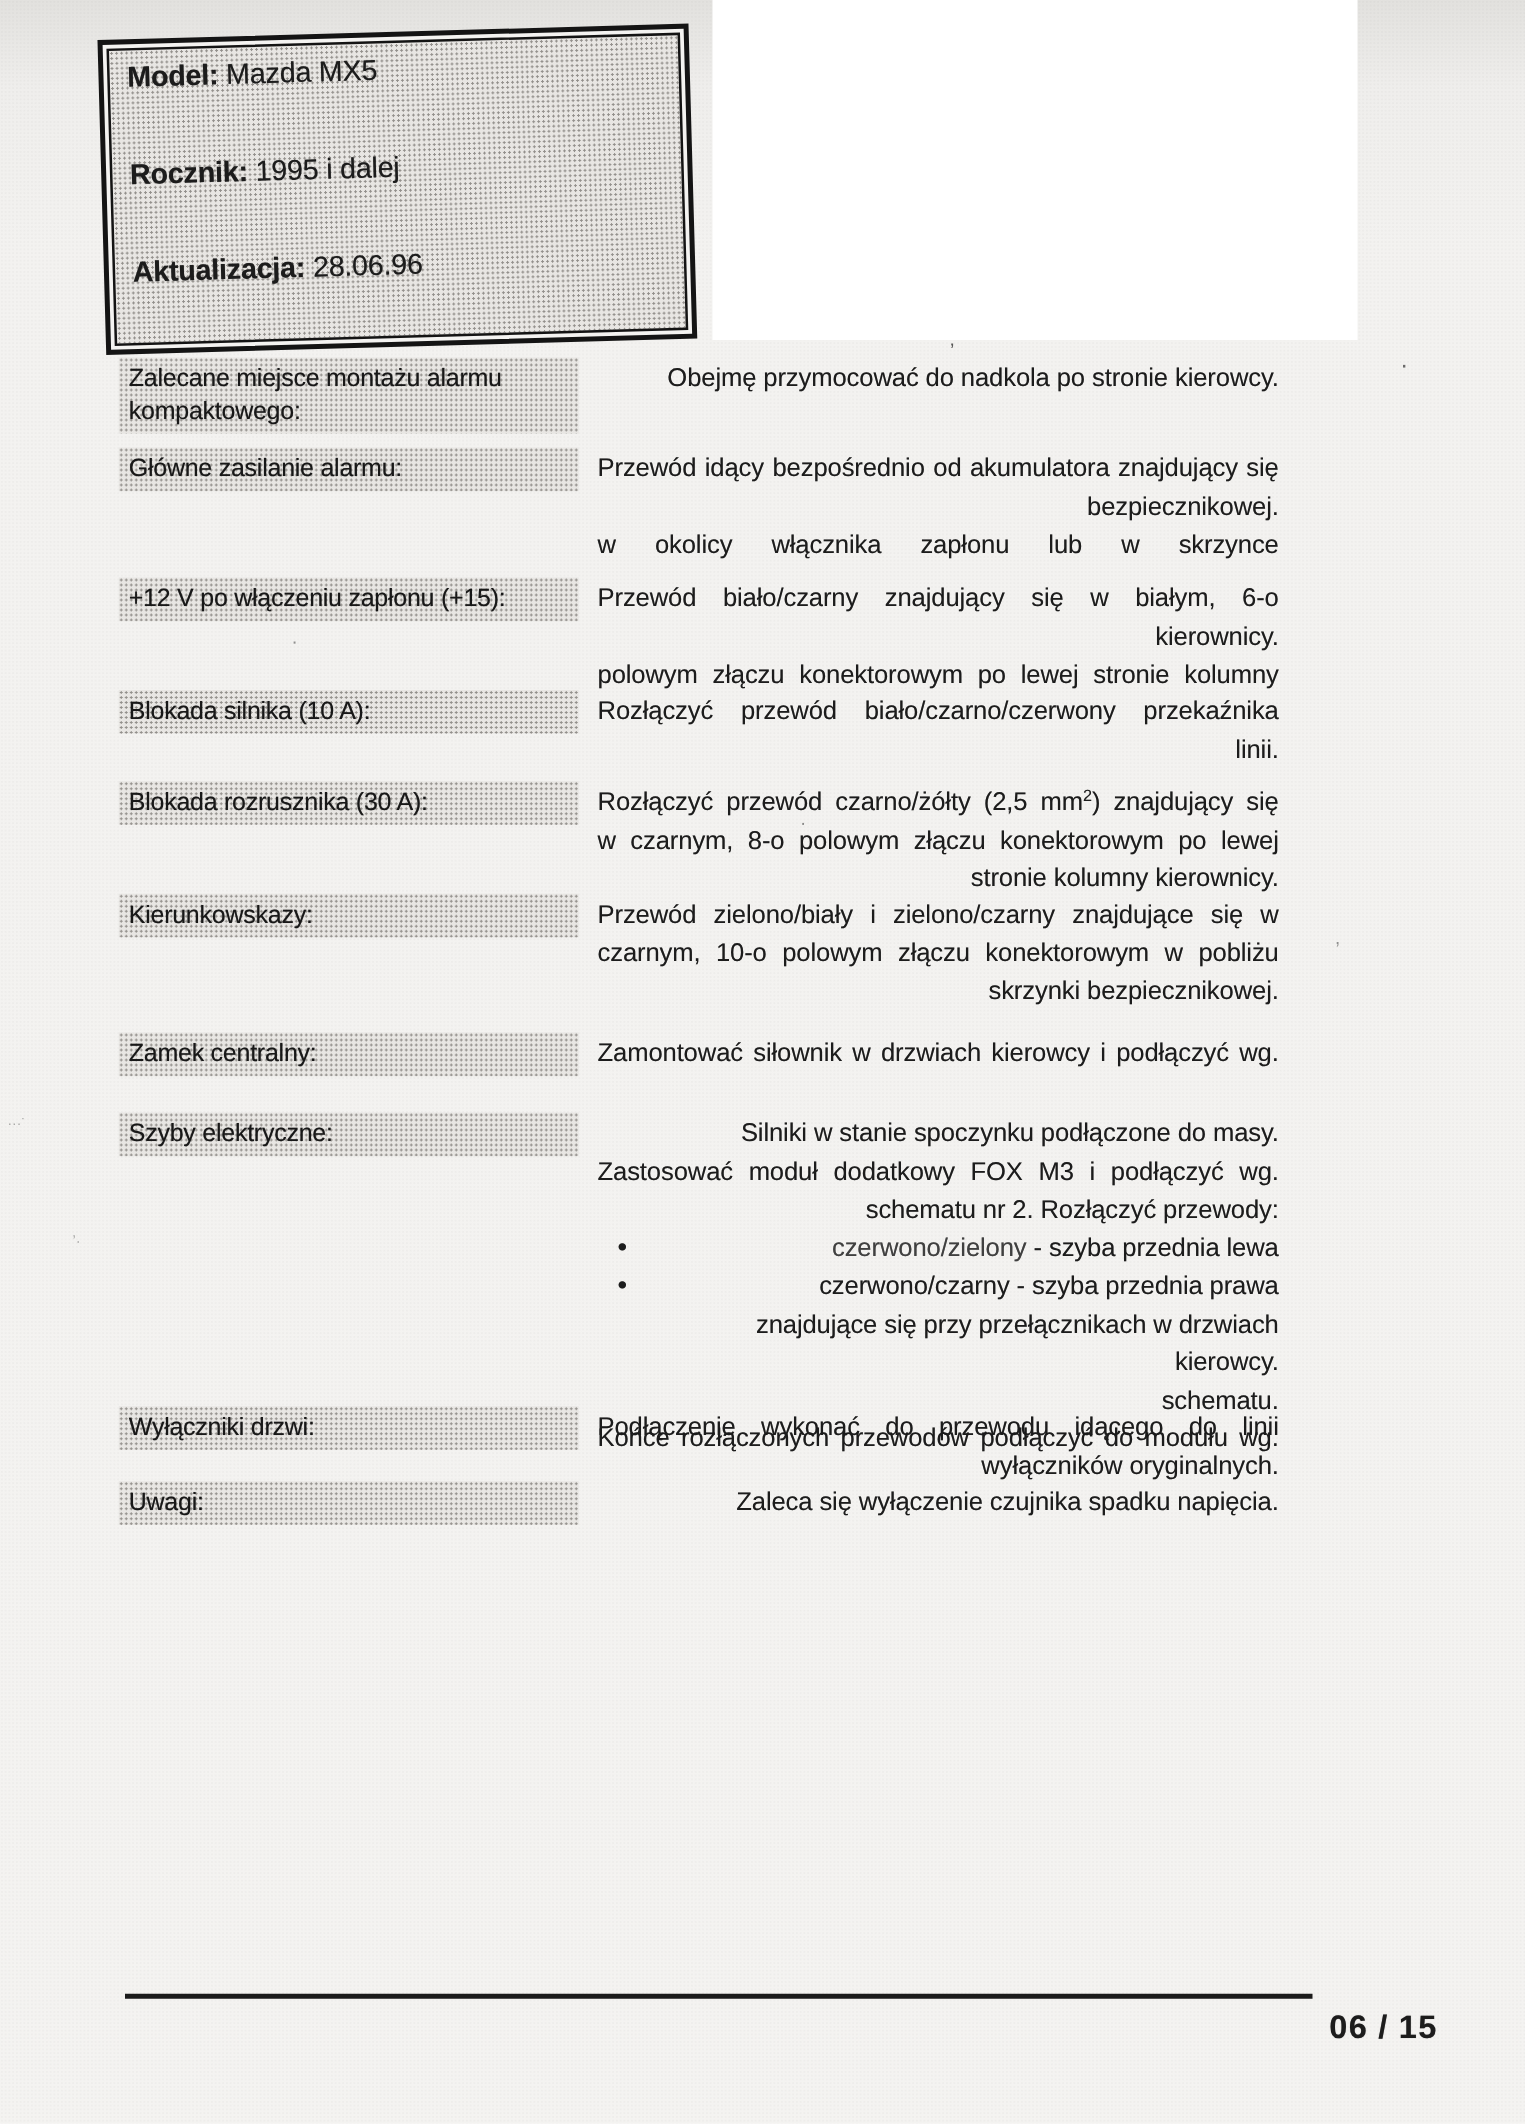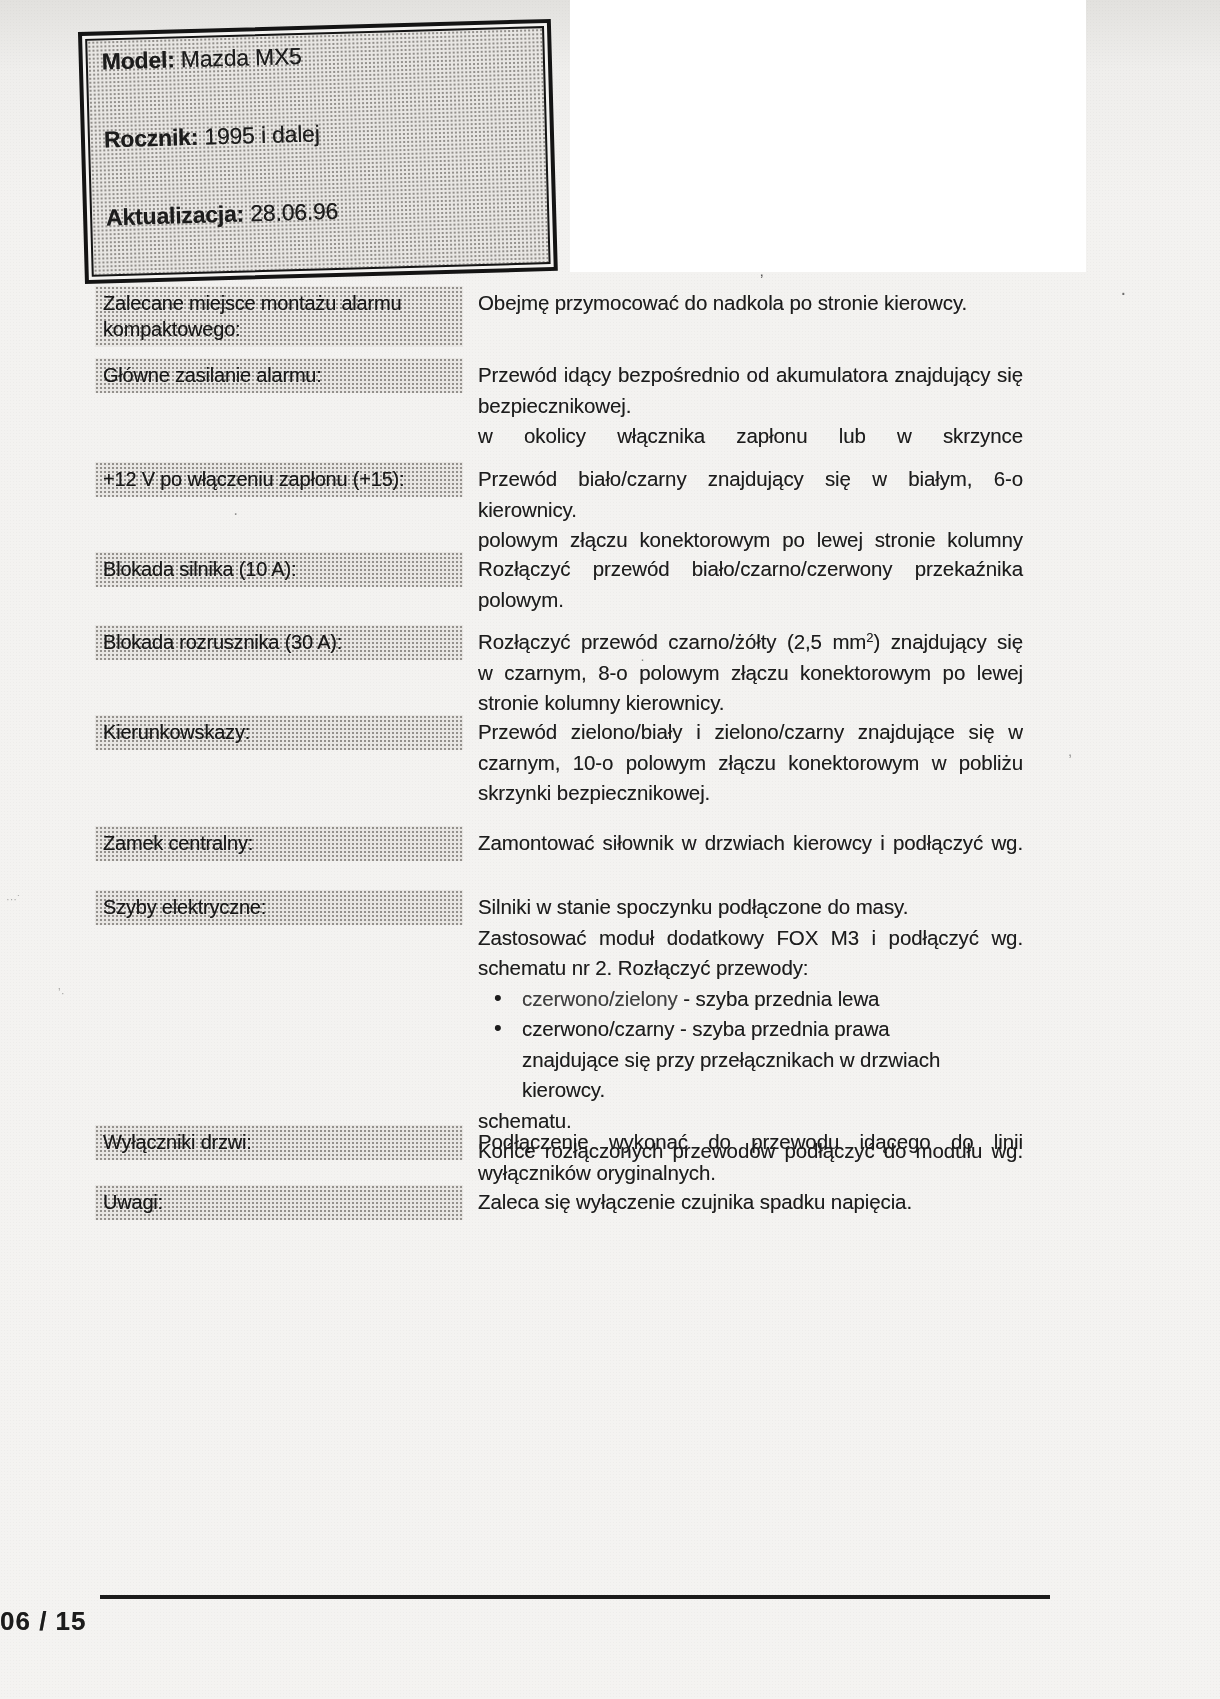--- a/index.html
+++ b/index.html
@@ -27,31 +27,31 @@
     text-shadow:0 0 0.6px rgba(10,10,10,0.5);}
   .hlabel{font-weight:700;}
   .hvalue{font-weight:400;}
   
   .row{position:absolute;left:0;width:100%;z-index:2;}
   .slabel{position:absolute;left:95px;top:0;width:368px;box-sizing:border-box;
     padding:4px 8px 5px;font-size:20px;font-weight:400;line-height:26px;color:#181818;
     letter-spacing:-0.2px;text-shadow:0 0 0.6px rgba(10,10,10,0.45);}
   .tcol{position:absolute;left:478px;top:2px;width:545px;font-size:20.5px;
     line-height:30.5px;letter-spacing:-0.1px;text-shadow:0 0 0.5px rgba(20,20,20,0.4);}
-  .line{text-align:left;}
+  .line{text-align:right;}
   .line.just{text-align:justify;text-align-last:justify;}
   .block.bullet{position:relative;padding-left:44px;}
   .block.bullet .dot{position:absolute;left:16px;top:-1px;font-size:22px;}
   .block.indent{padding-left:44px;}
   .b{font-weight:400;}
   .faded{color:#404040;}
   sup{font-size:13px;line-height:0;vertical-align:7px;}
   
   .rule{position:absolute;left:100px;top:1595px;width:950px;height:4px;background:#1b1b1b;z-index:2;}
-  .pageno{position:absolute;left:0;top:1606px;width:1150px;text-align:left;
+  .pageno{position:absolute;left:0;top:1606px;width:1150px;text-align:right;
     font-size:26px;font-weight:700;letter-spacing:1px;z-index:2;
     text-shadow:0 0 0.6px rgba(10,10,10,0.5);}
   .speck{position:absolute;color:#333;z-index:3;pointer-events:none;}
 </style>
 </head>
 <body>
 
 <div class="noise"></div>
 
 <div class="wpatch"></div>
@@ -91,21 +91,21 @@
           <div class="line"><span>kierownicy.</span></div>
           <div class="line just"><span>polowym złączu konektorowym po lewej stronie kolumny</span></div>
         </div>
       </div>
     </div>
     <div class="row" style="top: 552px;">
       <div class="slabel halftone">Blokada silnika (10 A):</div>
       <div class="tcol">
         <div class="block p">
           <div class="line just"><span>Rozłączyć przewód </span><span class="b">biało/czarno/czerwony</span><span> przekaźnika</span></div>
-          <div class="line"><span>polowym.</span></div>
+          <div class="line"><span>linii.</span></div>
         </div>
       </div>
     </div>
     <div class="row" style="top: 625px;">
       <div class="slabel halftone">Blokada rozrusznika (30 A):</div>
       <div class="tcol">
         <div class="block p">
           <div class="line just"><span>Rozłączyć przewód </span><span class="b">czarno/żółty</span><span> (2,5 mm</span><sup>2</sup><span>) znajdujący się</span></div>
           <div class="line just"><span>w </span><span class="b">czarnym,</span><span> 8-o polowym złączu konektorowym po lewej</span></div>
           <div class="line"><span>stronie kolumny kierownicy.</span></div>

